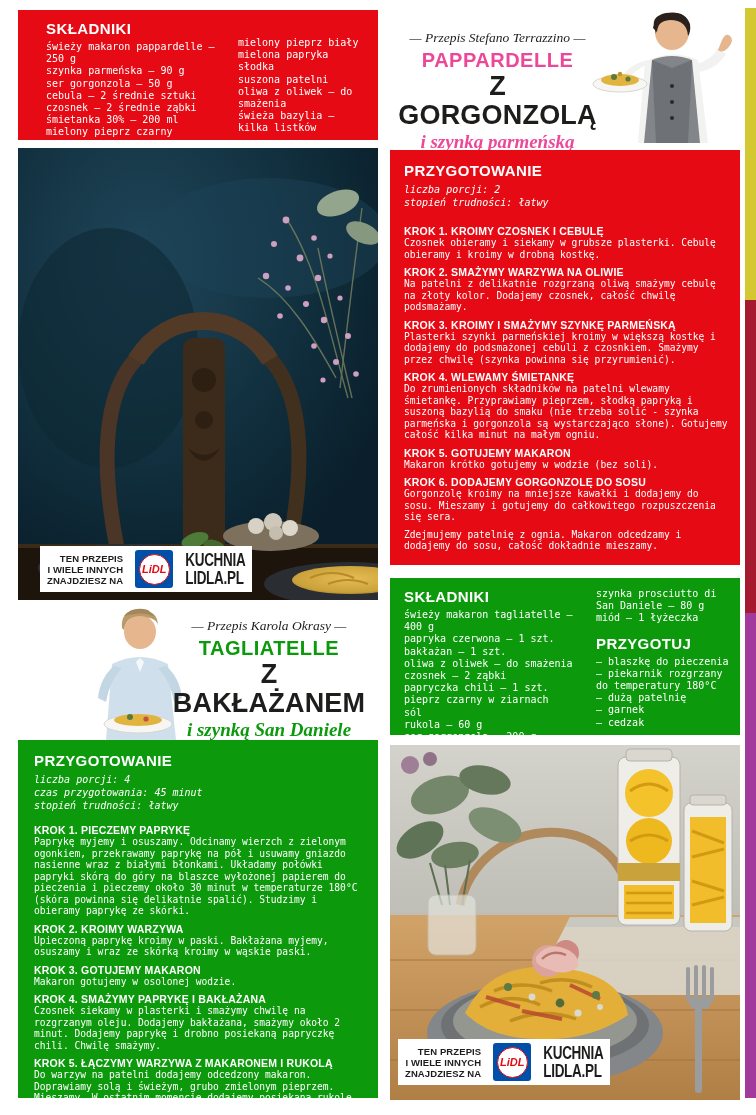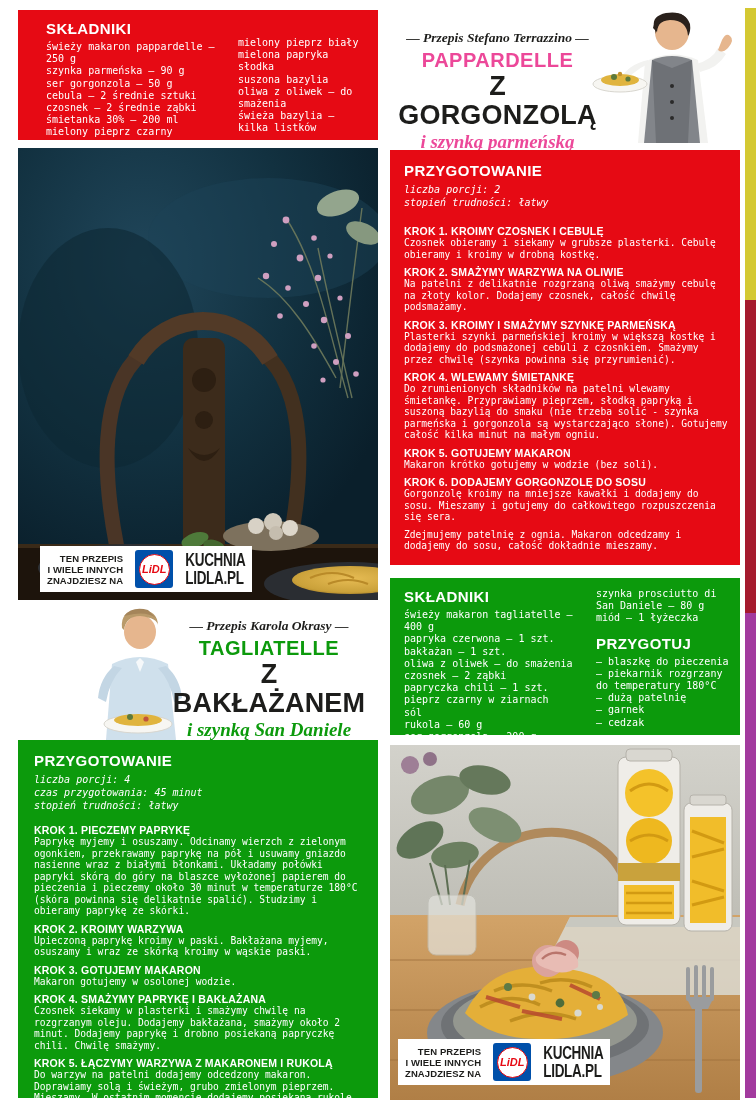--- a/index.html
+++ b/index.html
@@ -35,21 +35,21 @@
   #box-green-ing{left:390px;top:578px;width:350px;height:157px;padding:10px 10px 8px 14px;}
   #box-green-prep{left:18px;top:740px;width:360px;height:358px;padding:12px 12px 8px 16px;}
 
   
   .recipe-header{position:absolute;background:#fff;color:#1d1d1b;}
   #header-stefano{left:390px;top:10px;width:350px;height:133px;}
   #header-karol{left:18px;top:600px;width:360px;height:140px;}
   .titles{position:absolute;text-align:center;}
   #header-stefano .titles{left:0;top:20px;width:215px;}
   #header-karol .titles{right:4px;top:18px;width:210px;}
-  .author{font-family:"Liberation Serif",serif;font-style:italic;font-weight:bold;
+  .author{font-family:"Liberation Serif",serif;font-style:italic;font-weight:normal;
           font-size:13.5px;line-height:16px;white-space:nowrap;}
   .t1{font-family:"Liberation Sans",sans-serif;font-weight:bold;font-size:20px;
       letter-spacing:.5px;line-height:23px;margin-top:3px;}
   .t2{font-family:"Liberation Sans",sans-serif;font-weight:bold;font-size:27px;
       letter-spacing:.2px;line-height:29px;color:#1d1d1b;}
   .t3{font-family:"Liberation Serif",serif;font-style:italic;font-weight:bold;font-size:19px;
       line-height:24px;}
   .red-text{color:#ec4899;}
   .green-text{color:#0c9a0c;}
   .chef{position:absolute;}
@@ -96,21 +96,21 @@
         <div class="ing">ser gorgonzola – 50 g</div>
         <div class="ing">cebula – 2 średnie sztuki</div>
         <div class="ing">czosnek – 2 średnie ząbki</div>
         <div class="ing">śmietanka 30% – 200 ml</div>
         <div class="ing">mielony pieprz czarny</div>
       </div>
       <div class="c2">
         <div style="height:17px"></div>
         <div class="ing">mielony pieprz biały</div>
         <div class="ing">mielona papryka słodka</div>
-        <div class="ing">suszona bazylia</div>
+        <div class="ing">suszona patelni</div>
         <div class="ing">oliwa z oliwek – do smażenia</div>
         <div class="ing">świeża bazylia – kilka listków</div>
 
       </div>
     </div>
   </section>
 
   <header class="recipe-header" id="header-stefano">
     <div class="titles">
       <div class="author">— Przepis Stefano Terrazzino —</div>

